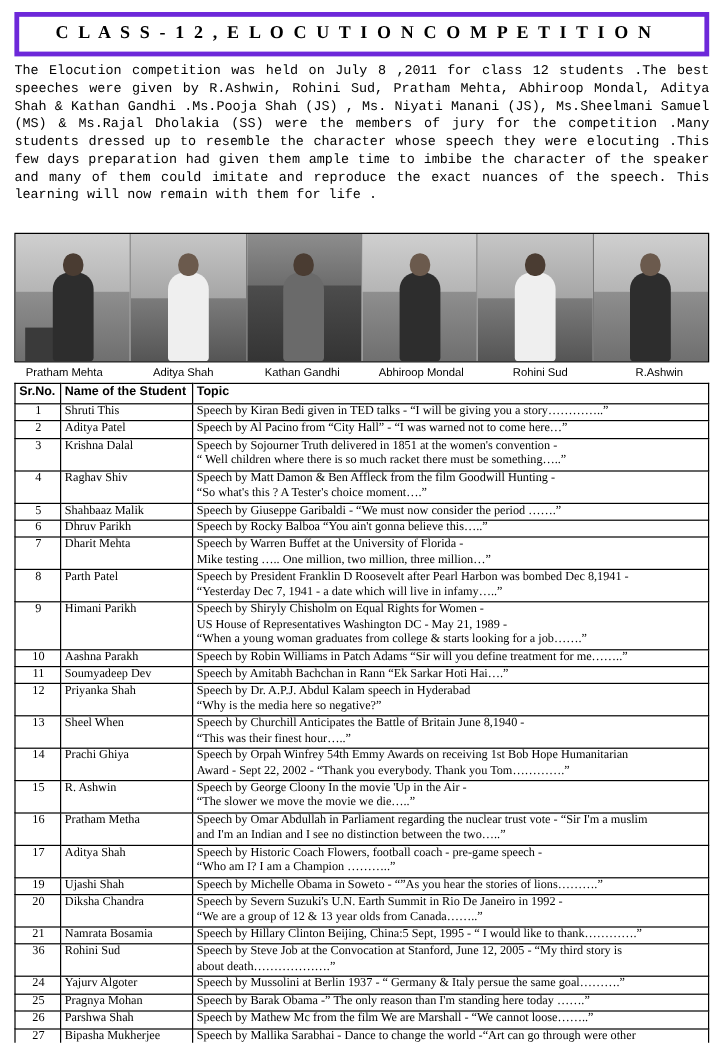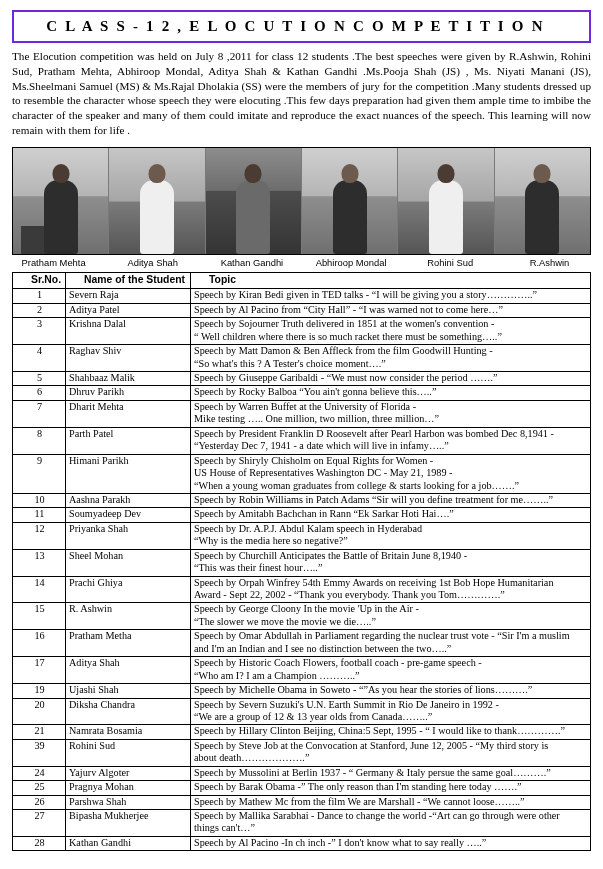--- a/index.html
+++ b/index.html
@@ -14,37 +14,38 @@
     overflow: hidden;
   }
   .page {
     width: 603px;
     height: 869px;
     box-sizing: border-box;
     padding: 10px 12px 6px 12px;
     position: relative;
   }
   .title-bar {
-    border: 2px solid #6d28d9;
+    border: 4px solid #6d28d9;
     text-align: center;
     padding: 5px 12px 6px 0;
     margin-bottom: 6px;
   }
   .title-bar .title {
     font-family: "Liberation Serif", serif;
     font-size: 15px;
     font-weight: bold;
     letter-spacing: 2.2px;
   }
   .intro {
     font-size: 11.2px;
     line-height: 1.32;
     text-align: justify;
-    margin-bottom: 9px;
+    margin-bottom: 23px;
     color: #000;
+    font-family: Liberation Mono, monospace;
   }
   .photo-strip {
     display: flex;
     width: 100%;
     border: 1px solid #000;
     box-sizing: border-box;
     height: 108px;
     background: #d9d9d9;
     overflow: hidden;
   }
@@ -123,21 +124,21 @@
     padding: 0px 2px 1px 3px;
     font-size: 10.2px;
     line-height: 1.22;
     color: #000;
   }
   table.main th {
     font-family: "Liberation Sans", sans-serif;
     font-size: 10.4px;
     font-weight: bold;
     text-align: left;
-    padding: 1px 2px 2px 18px;
+    padding: 1px 2px 2px 3px;
   }
   th.c-sr, td.c-sr { width: 32px; text-align: center; }
   th.c-name, td.c-name { width: 104px; }
   th.c-topic, td.c-topic { width: auto; }
   td.c-sr { text-align: center; }
   .topic-line { display: block; }
 </style>
 </head>
 <body>
 
@@ -202,21 +203,21 @@
     <thead>
       <tr>
         <th class="c-sr">Sr.No.</th>
         <th class="c-name">Name of the Student</th>
         <th class="c-topic">Topic</th>
       </tr>
     </thead>
     <tbody id="table-body">
         <tr>
           <td class="c-sr">1</td>
-          <td class="c-name">Severn Raja</td>
+          <td class="c-name">Shruti This</td>
           <td class="c-topic">
             <span class="topic-line">Speech by Kiran Bedi given in TED talks -  “I will be giving you a story…………..”</span>
           </td>
         </tr>
         <tr>
           <td class="c-sr">2</td>
           <td class="c-name">Aditya Patel</td>
           <td class="c-topic">
             <span class="topic-line">Speech by Al Pacino from “City Hall” - “I was warned not to come here…”</span>
           </td>
@@ -293,21 +294,21 @@
         <tr>
           <td class="c-sr">12</td>
           <td class="c-name">Priyanka Shah</td>
           <td class="c-topic">
             <span class="topic-line">Speech by Dr. A.P.J. Abdul Kalam speech in Hyderabad</span>
             <span class="topic-line">“Why is the media here so negative?”</span>
           </td>
         </tr>
         <tr>
           <td class="c-sr">13</td>
-          <td class="c-name">Sheel Mohan</td>
+          <td class="c-name">Sheel When</td>
           <td class="c-topic">
             <span class="topic-line">Speech by Churchill Anticipates the Battle of Britain June 8,1940 -</span>
             <span class="topic-line">“This was their finest hour…..”</span>
           </td>
         </tr>
         <tr>
           <td class="c-sr">14</td>
           <td class="c-name">Prachi Ghiya</td>
           <td class="c-topic">
             <span class="topic-line">Speech by Orpah Winfrey 54th Emmy Awards on receiving 1st Bob Hope Humanitarian</span>
@@ -354,21 +355,21 @@
           </td>
         </tr>
         <tr>
           <td class="c-sr">21</td>
           <td class="c-name">Namrata Bosamia</td>
           <td class="c-topic">
             <span class="topic-line">Speech by Hillary Clinton Beijing, China:5 Sept, 1995 - “ I would like to thank………….”</span>
           </td>
         </tr>
         <tr>
-          <td class="c-sr">39</td>
+          <td class="c-sr">36</td>
           <td class="c-name">Rohini Sud</td>
           <td class="c-topic">
             <span class="topic-line">Speech by Steve Job at the  Convocation at Stanford, June 12, 2005 - “My third story is</span>
             <span class="topic-line">about death……………….”</span>
           </td>
         </tr>
         <tr>
           <td class="c-sr">24</td>
           <td class="c-name">Yajurv Algoter</td>
           <td class="c-topic">

